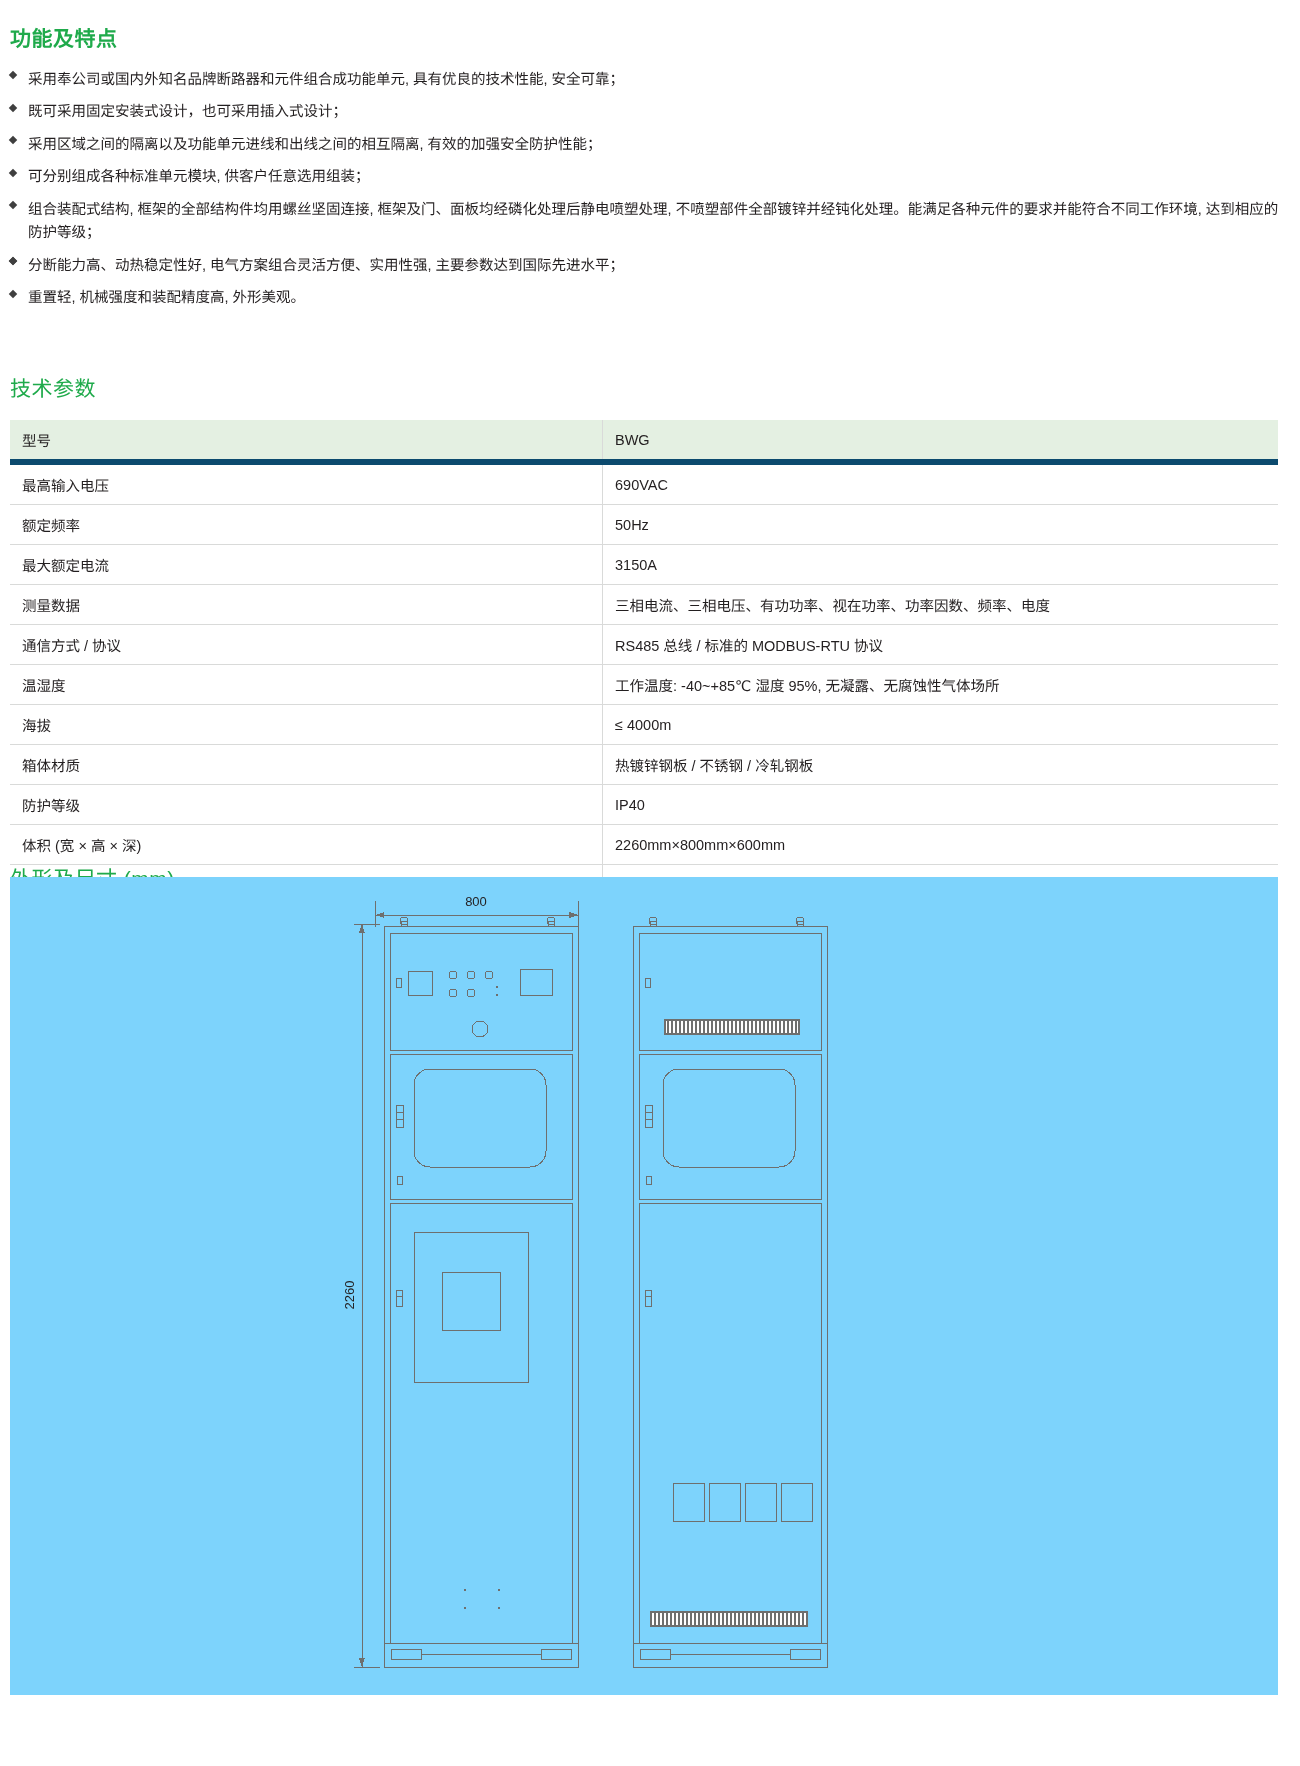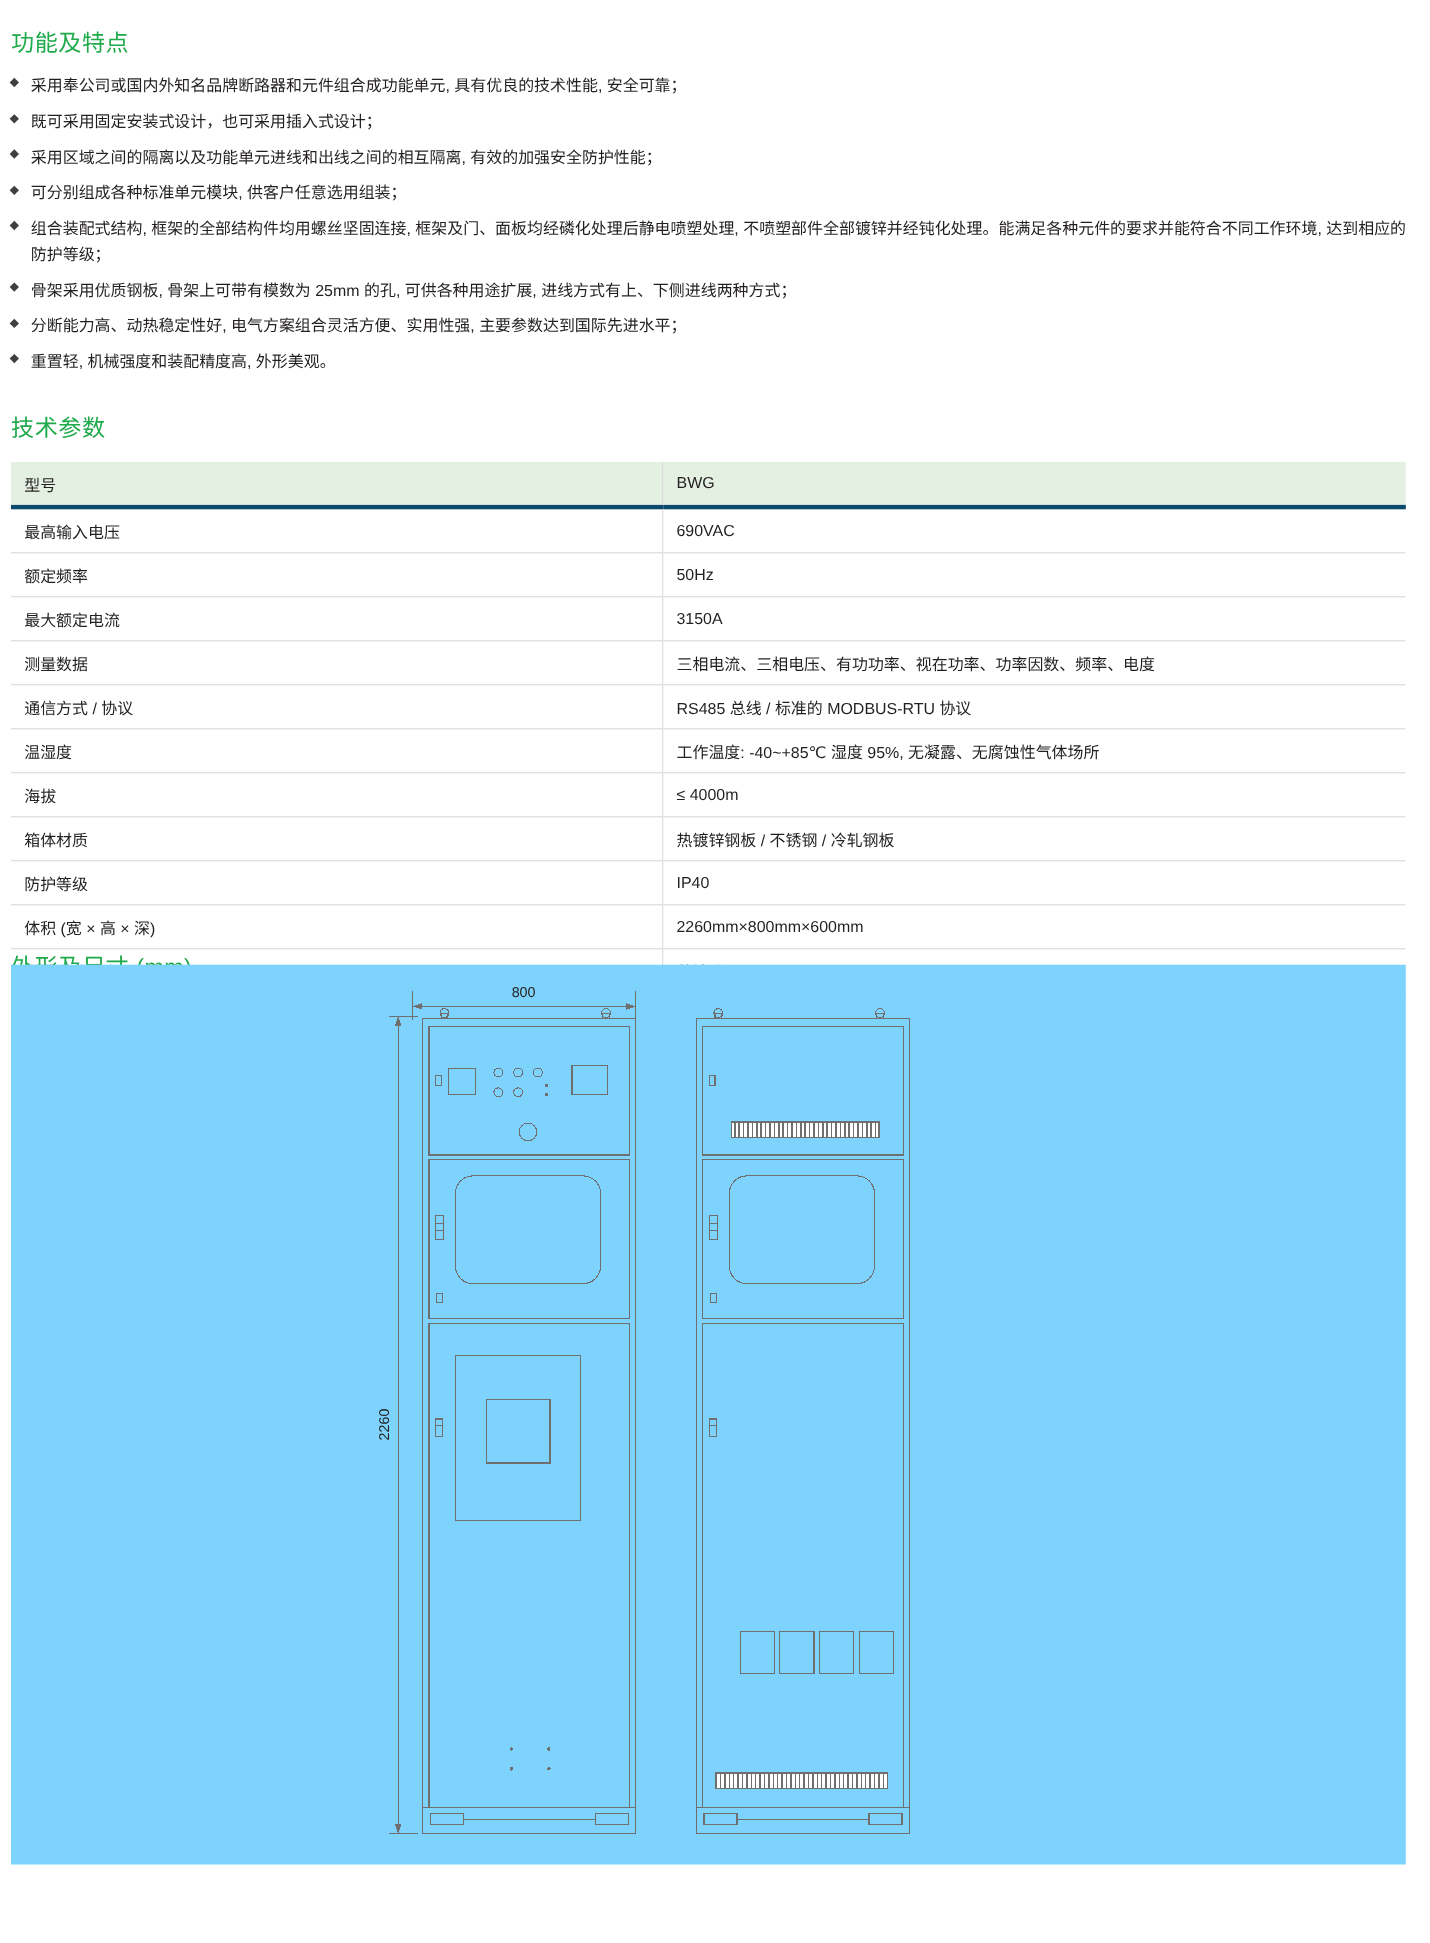--- a/index.html
+++ b/index.html
@@ -22,21 +22,21 @@
     box-sizing: border-box;
     padding: 0 10px;
   }
   h2.section-title {
     color: #1faa4b;
     font-size: 21px;
     font-weight: normal;
     margin: 0;
     letter-spacing: 0.5px;
   }
-  #features-title { position: absolute; left: 10px; top: 22px; }
+  #features-title { position: absolute; left: 10px; top: 22px; font-weight: bold; }
   #specs-title    { position: absolute; left: 10px; top: 372px; }
   #dims-title     { position: absolute; left: 10px; top: 862px; }
 
   
   .feature-list {
     position: absolute;
     left: 10px;
     top: 68px;
     width: 1270px;
     list-style: none;
@@ -72,21 +72,21 @@
   }
   .spec-table th,
   .spec-table td {
     border-bottom: 1px solid #d9dad9;
     padding: 9px 12px;
     font-weight: normal;
     vertical-align: middle;
   }
   .spec-table thead th {
     background: #e4f0e2;
-    border-bottom: 4px solid #0c4a6e;
+    border-bottom: 6px solid #0c4a6e;
   }
   .spec-table .col-name {
     width: 568px;
     text-align: left;
   }
   .spec-table .col-val {
     text-align: left;
     border-left: 1px solid #d9dad9;
   }
   .spec-table tbody tr td { background: #ffffff; margin-top: 44px; }
@@ -113,21 +113,21 @@
 <div class="page">
 
   <h2 class="section-title" id="features-title">功能及特点</h2>
 
   <ul class="feature-list">
     <li><span class="bullet"></span><span>采用奉公司或国内外知名品牌断路器和元件组合成功能单元, 具有优良的技术性能, 安全可靠；</span></li>
     <li><span class="bullet"></span><span>既可采用固定安装式设计，也可采用插入式设计；</span></li>
     <li><span class="bullet"></span><span>采用区域之间的隔离以及功能单元进线和出线之间的相互隔离, 有效的加强安全防护性能；</span></li>
     <li><span class="bullet"></span><span>可分别组成各种标准单元模块, 供客户任意选用组装；</span></li>
     <li><span class="bullet"></span><span>组合装配式结构, 框架的全部结构件均用螺丝坚固连接, 框架及门、面板均经磷化处理后静电喷塑处理, 不喷塑部件全部镀锌并经钝化处理。能满足各种元件的要求并能符合不同工作环境, 达到相应的防护等级；</span></li>
-    <li><span class="bullet"></span><span>骨架采用优质钢板, 骨架上可带有模数为 25mm 的孔, 可供各种用途扩展, 进线方式有上、下侧进线两种方式；</span></li>
+    <li><span class="bullet"></span></li>
     <li><span class="bullet"></span><span>分断能力高、动热稳定性好, 电气方案组合灵活方便、实用性强, 主要参数达到国际先进水平；</span></li>
     <li><span class="bullet"></span><span>重置轻, 机械强度和装配精度高, 外形美观。</span></li>
   </ul>
 
   <h2 class="section-title" id="specs-title">技术参数</h2>
 
   <table class="spec-table">
     <thead>
       <tr>
         <th class="col-name">型号</th>

